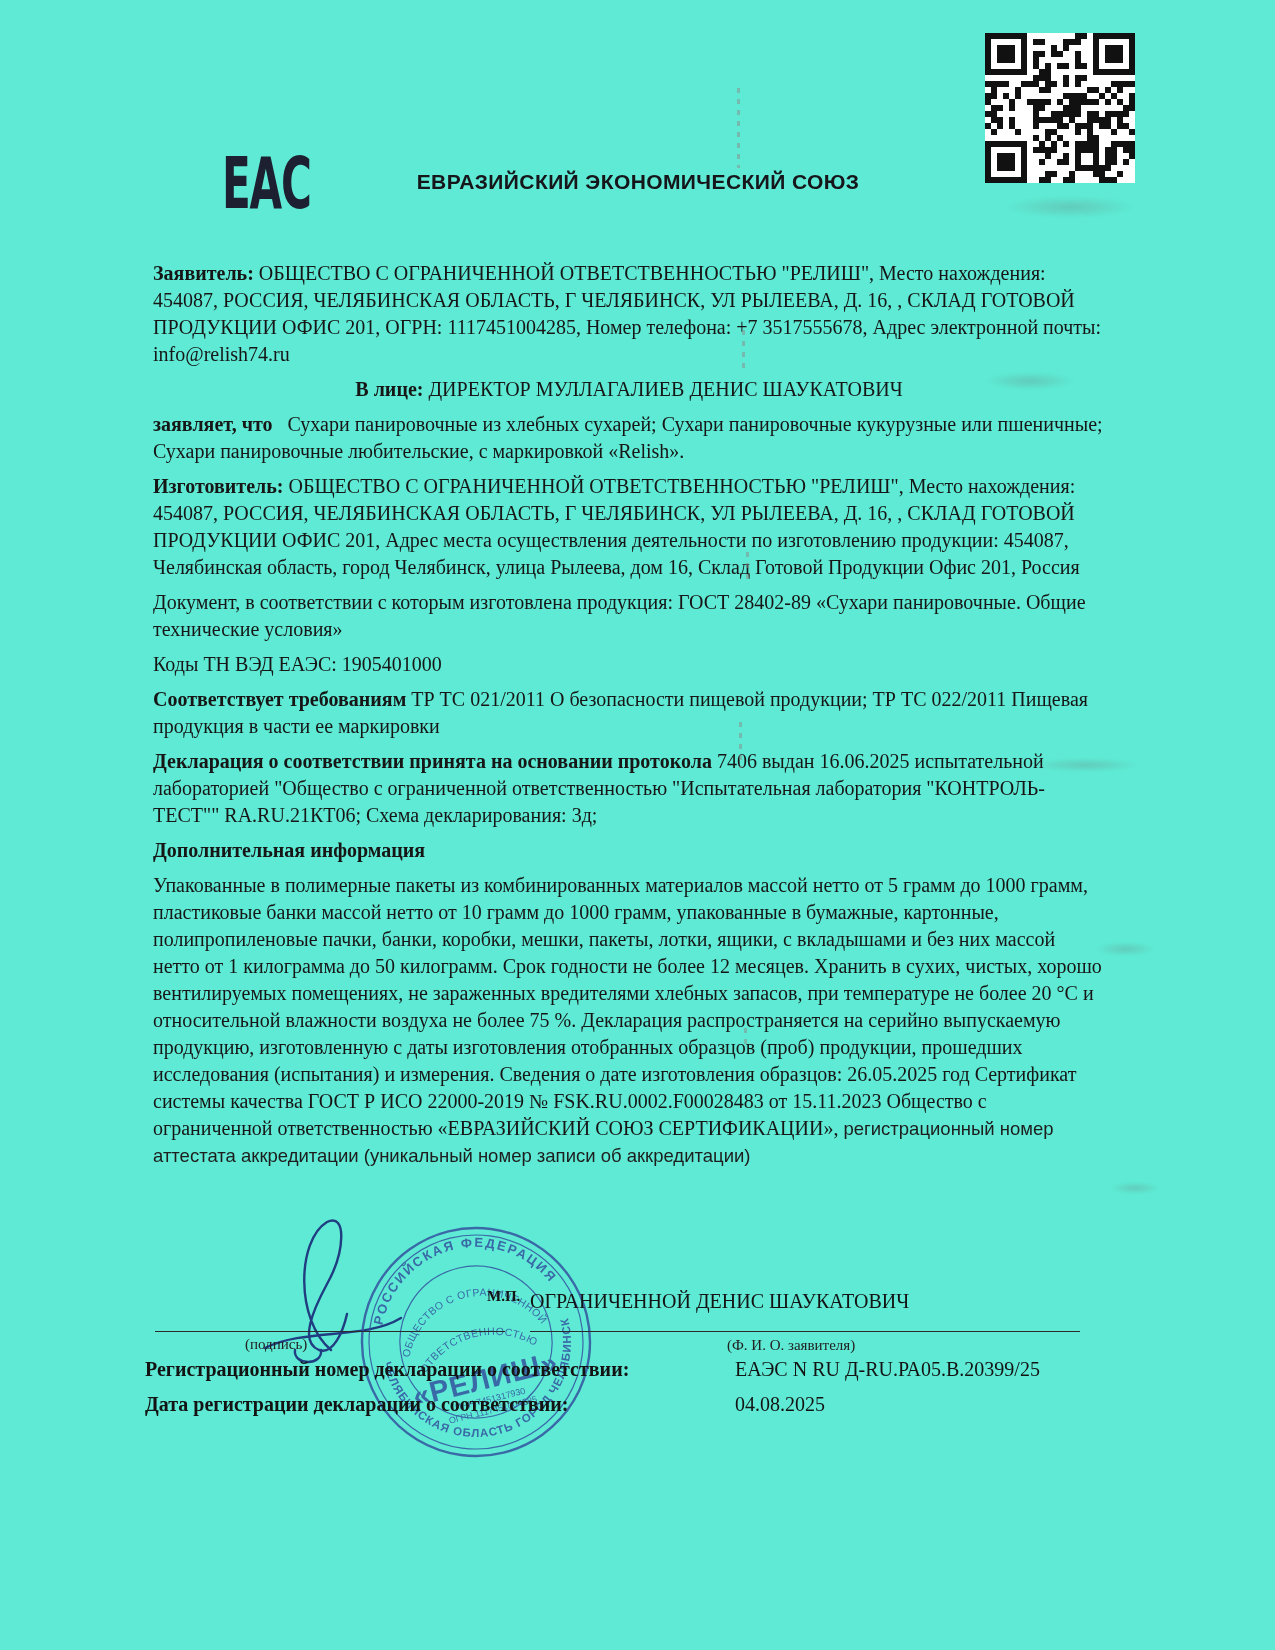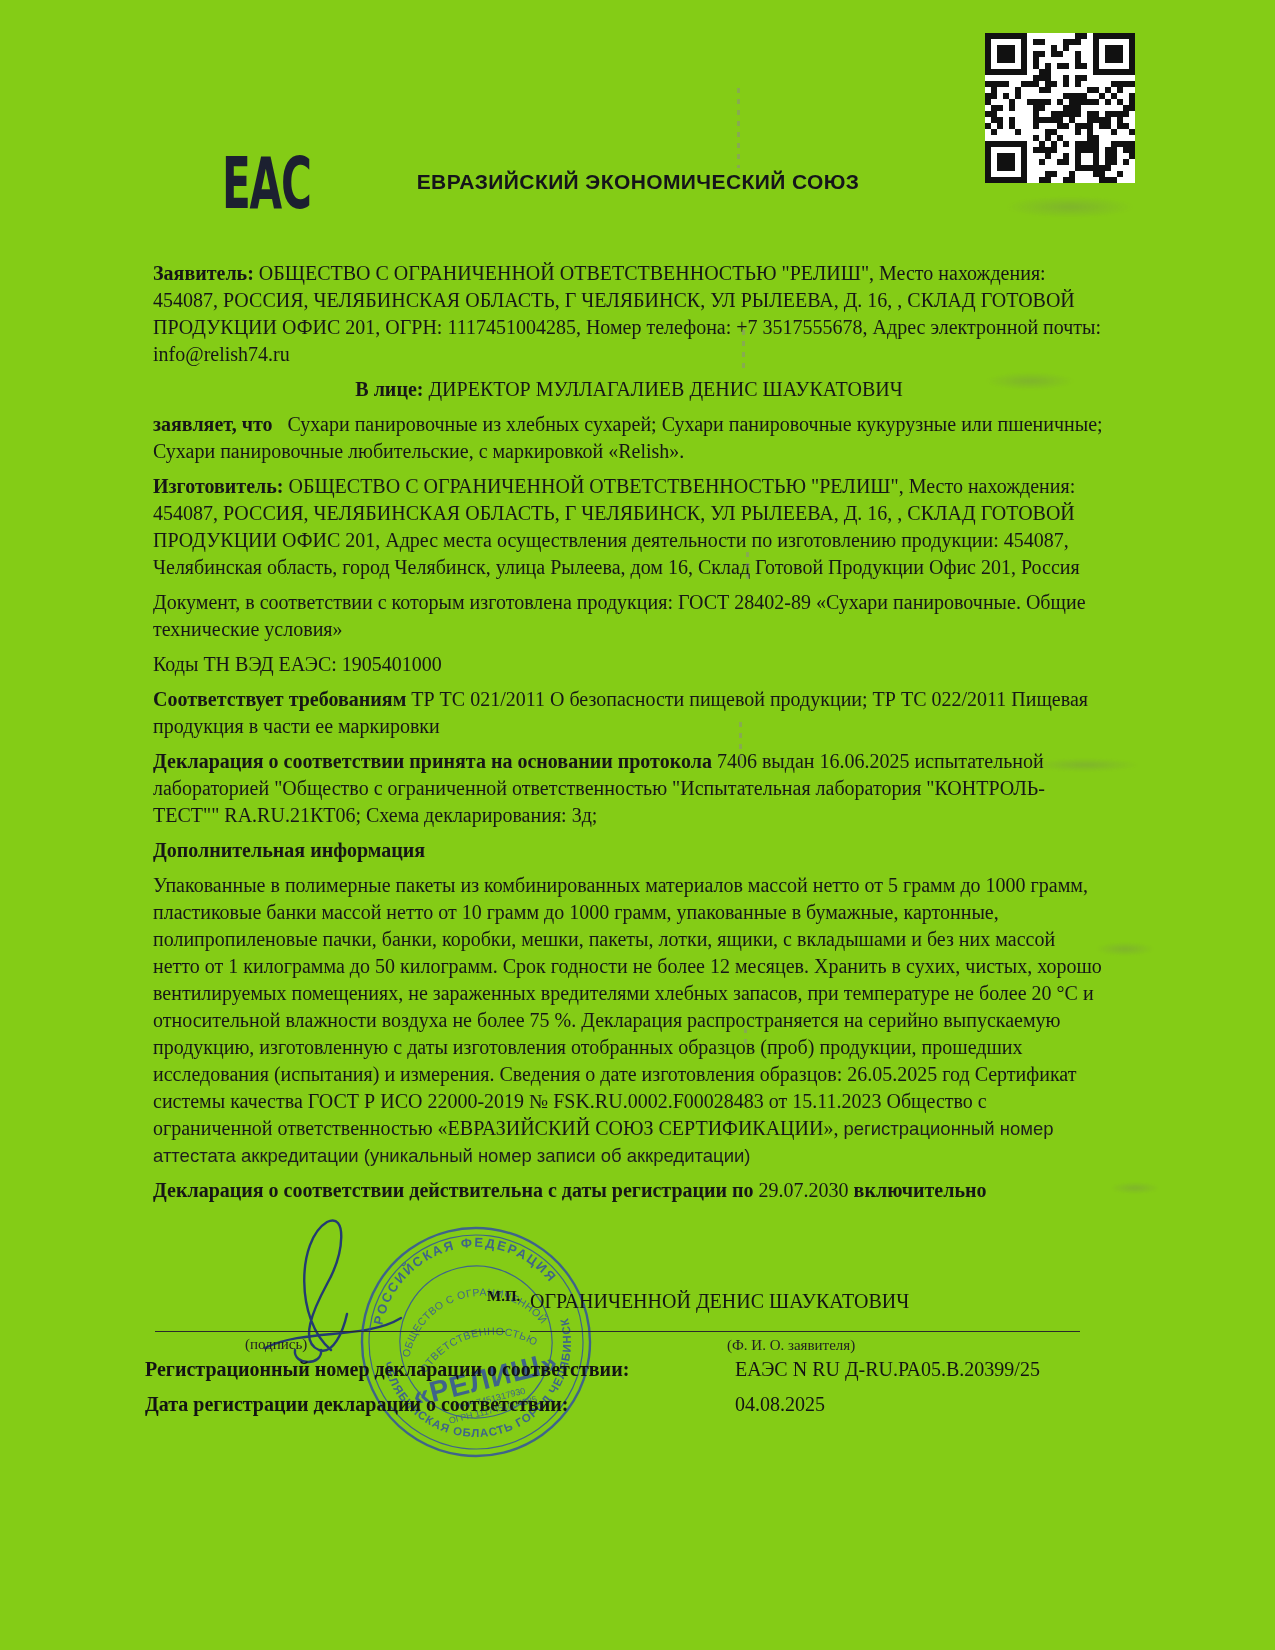--- a/index.html
+++ b/index.html
@@ -1,18 +1,18 @@
 <!DOCTYPE html>
 <html><head>
 <meta charset="utf-8">
 <style>
   html,body{margin:0;padding:0;background:#e9e9e9;}
   .page{
     position:relative; width:1275px; height:1650px; margin:0 auto;
-    background:#84cc16; color:#131313; overflow:hidden;
+    background:#5eead4; color:#131313; overflow:hidden;
     font-family:"Liberation Serif", serif;
   }
   
   .eac{
     position:absolute; left:222px; top:148px; color:#1c2030;
     font-family:"DejaVu Sans", sans-serif; font-weight:bold; font-size:68px;
     letter-spacing:-2px; transform:scale(.62,1.05); transform-origin:left top; line-height:1;
   }
   .titles{
     position:absolute; left:288px; top:170px; width:700px; text-align:center;
@@ -321,25 +321,20 @@
       <span class="b">Декларация о соответствии принята на основании протокола</span>
       <span>7406 выдан 16.06.2025 испытательной лабораторией "Общество с ограниченной ответственностью "Испытательная лаборатория "КОНТРОЛЬ-ТЕСТ"" RA.RU.21КТ06; Схема декларирования: 3д;</span>
     </p>
 
     <p class="mt22 b">Дополнительная информация</p>
     <p>
       <span>Упакованные в полимерные пакеты из комбинированных материалов массой нетто от 5 грамм до 1000 грамм, пластиковые банки массой нетто от 10 грамм до 1000 грамм, упакованные в бумажные, картонные, полипропиленовые пачки, банки, коробки, мешки, пакеты, лотки, ящики, с вкладышами и без них массой нетто от 1 килограмма до 50 килограмм. Срок годности не более 12 месяцев. Хранить в сухих, чистых, хорошо вентилируемых помещениях, не зараженных вредителями хлебных запасов, при температуре не более 20 °С и относительной влажности воздуха не более 75 %. Декларация распространяется на серийно выпускаемую продукцию, изготовленную с даты изготовления отобранных образцов (проб) продукции, прошедших исследования (испытания) и измерения. Сведения о дате изготовления образцов: 26.05.2025 год Сертификат системы качества ГОСТ Р ИСО 22000-2019 № FSK.RU.0002.F00028483 от 15.11.2023 Общество с ограниченной ответственностью «ЕВРАЗИЙСКИЙ СОЮЗ СЕРТИФИКАЦИИ»,</span>
       <span class="tail">регистрационный номер аттестата аккредитации (уникальный номер записи об аккредитации)</span>
     </p>
 
-    <p class="mt14">
-      <span class="b">Декларация о соответствии действительна с даты регистрации по</span>
-      <span>29.07.2030</span>
-      <span class="b">включительно</span>
-    </p>
   </div>
 
   <svg class="signature" width="180" height="165" viewBox="0 0 180 165">
     <g fill="none" stroke="#1b2f7a" stroke-width="2.4" stroke-linecap="round">
       <path d="M96,150 C60,120 62,40 92,22 C112,12 110,52 92,84 C78,110 64,142 84,150 C98,155 108,132 112,114"></path>
       <path d="M30,148 C70,128 130,140 166,118"></path>
       <path d="M60,150 C58,166 88,166 86,150"></path>
     </g>
   </svg>
 

